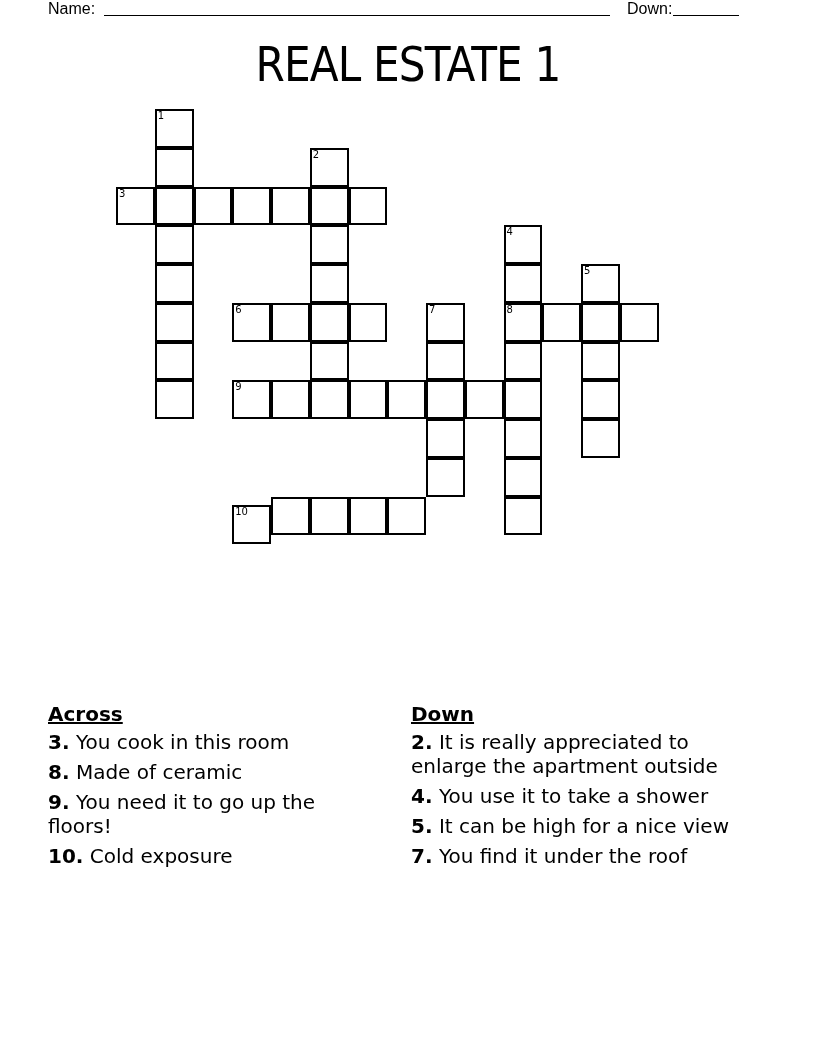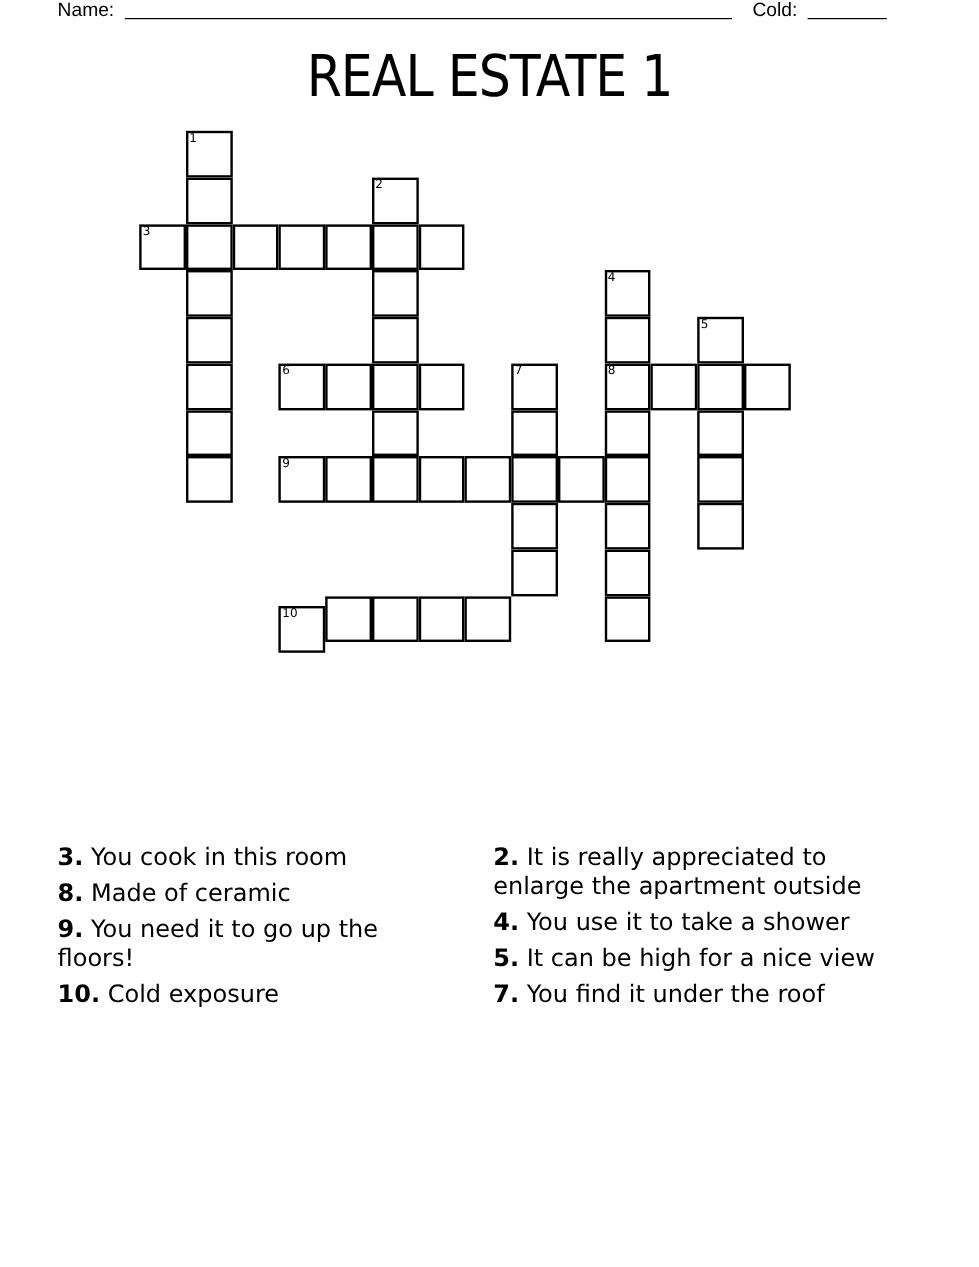--- a/index.html
+++ b/index.html
@@ -19,21 +19,21 @@
   .clues h3 { margin:0 0 4px 0; font-size:20px; font-weight:bold; text-decoration:underline; line-height:24px; }
   .clue { margin-bottom:6px; }
   .clue .n { font-weight:bold; }
 </style>
 </head>
 <body>
 
 <div class="header">
   <span class="name-label">Name:</span>
   <span class="name-line"></span>
-  <span class="date-label">Cold:</span>
+  <span class="date-label">Down:</span>
   <span class="date-line"></span>
 </div>
 
 <div class="title">REAL ESTATE 1</div>
 
 <div class="grid" id="grid">
     <div class="cell" style="left: 155.75px; top: 110px;">
       <span class="num">1</span>
     </div>
     <div class="cell" style="left: 155.75px; top: 148.75px;"></div>
@@ -102,24 +102,26 @@
     <div class="cell" style="left: 233.25px; top: 506px;">
       <span class="num">10</span>
     </div>
     <div class="cell" style="left: 272px; top: 497.5px;"></div>
     <div class="cell" style="left: 310.75px; top: 497.5px;"></div>
     <div class="cell" style="left: 349.5px; top: 497.5px;"></div>
     <div class="cell" style="left: 388.25px; top: 497.5px;"></div>
   </div>
 
 <div class="clues across">
+  <h3>Across</h3>
   <div class="clue"><span class="n">3.</span> <span>You cook in this room</span></div>
   <div class="clue"><span class="n">8.</span> <span>Made of ceramic</span></div>
   <div class="clue"><span class="n">9.</span> <span>You need it to go up the floors!</span></div>
   <div class="clue"><span class="n">10.</span> <span>Cold exposure</span></div>
 </div>
 
 <div class="clues down">
+  <h3>Down</h3>
   <div class="clue"><span class="n">2.</span> <span>It is really appreciated to enlarge the apartment outside</span></div>
   <div class="clue"><span class="n">4.</span> <span>You use it to take a shower</span></div>
   <div class="clue"><span class="n">5.</span> <span>It can be high for a nice view</span></div>
   <div class="clue"><span class="n">7.</span> <span>You find it under the roof</span></div>
 </div>
 
 </body></html>

